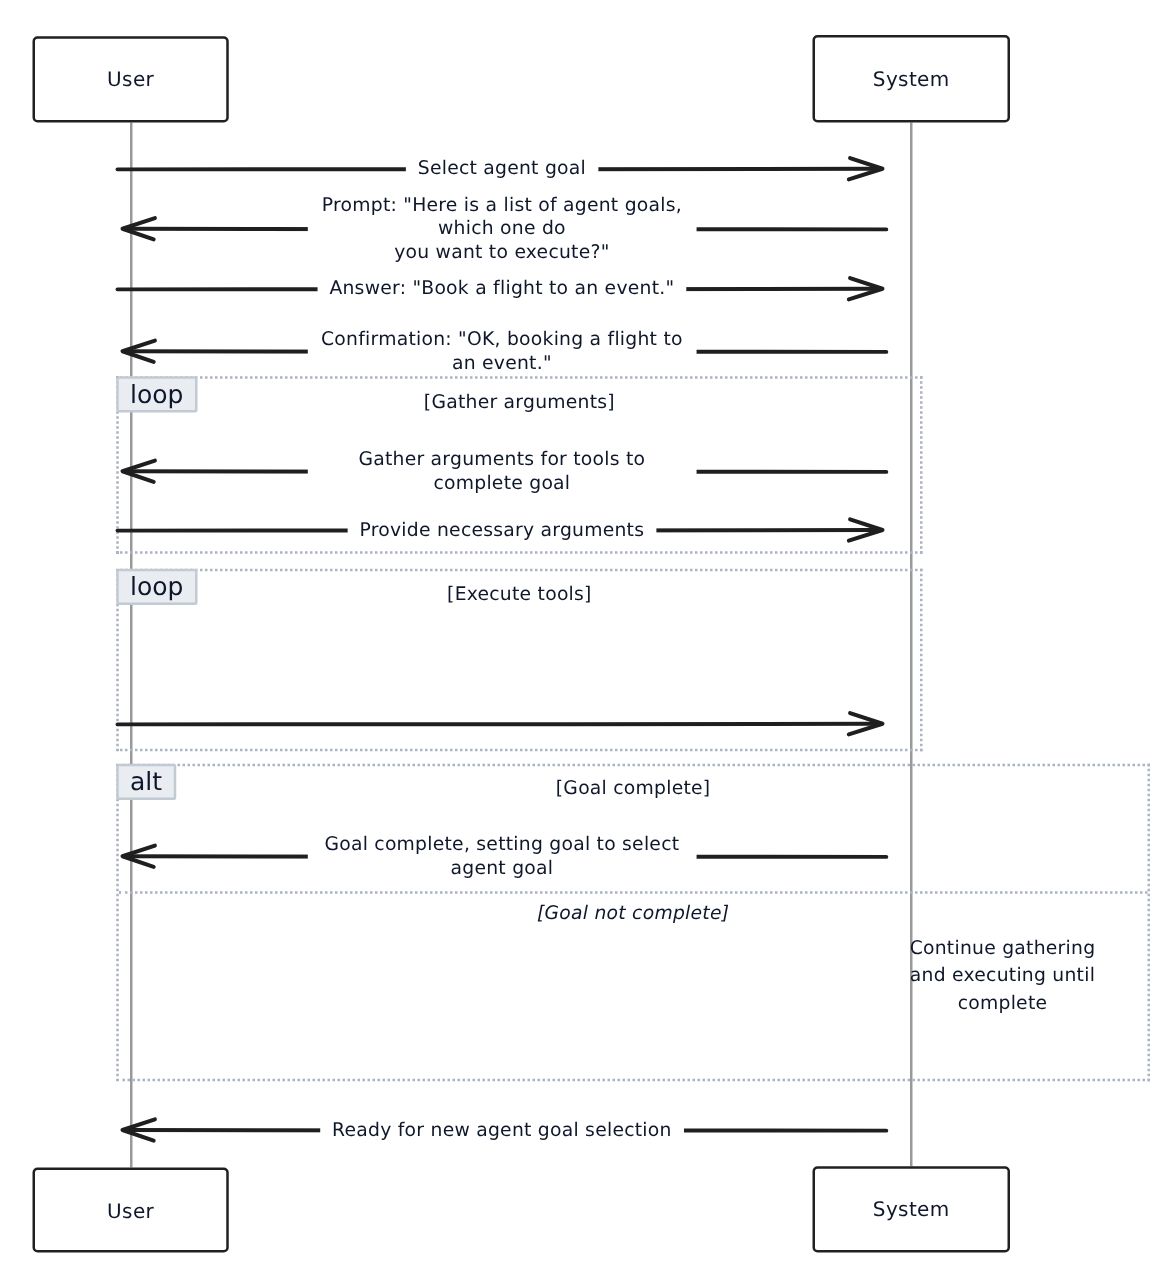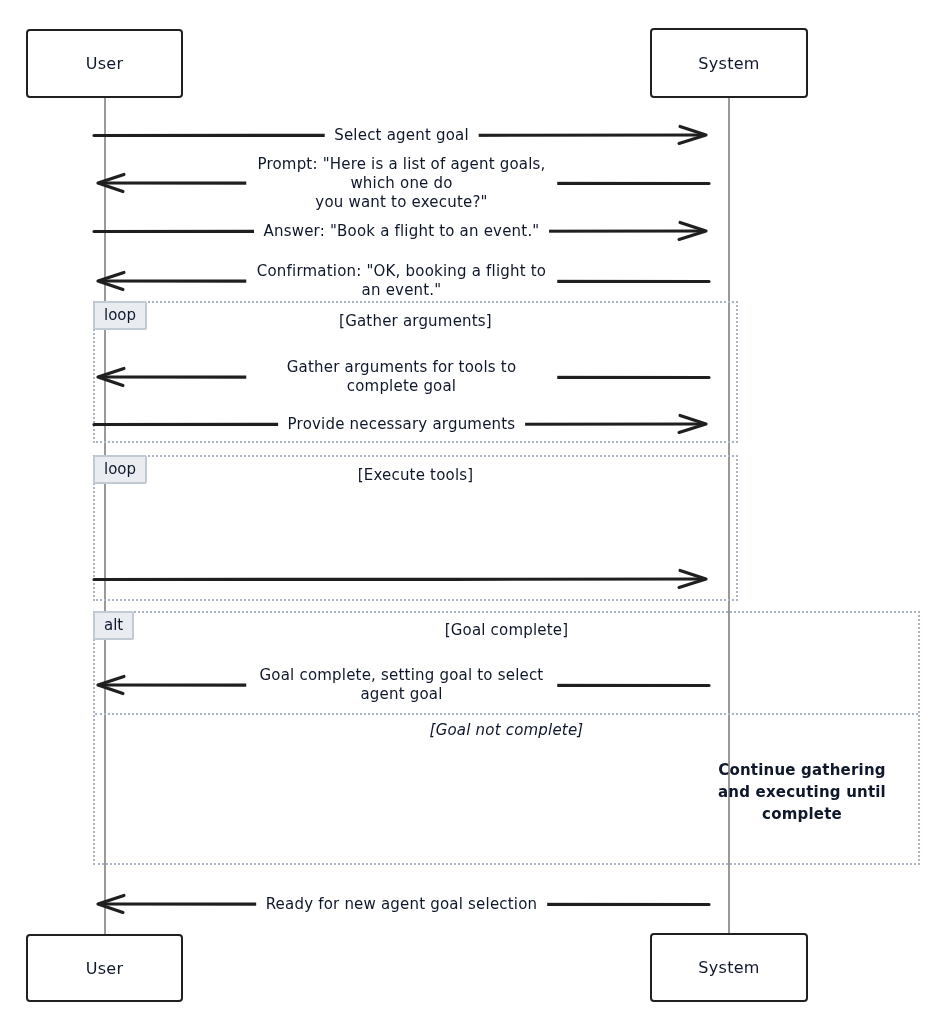--- a/index.html
+++ b/index.html
@@ -33,21 +33,21 @@
   
   .frame {
     position:absolute; box-sizing:border-box;
     border:2px dotted var(--frame-dash,#aab4c2);
   }
   .frame-label {
     position:absolute; top:-2px; left:-2px;
     background:var(--label-bg,#e9edf2);
     border:2px solid var(--label-border,#c2cad4);
     border-radius:2px; padding:3px 9px 4px 9px;
-    font-size:15px; line-height:18px;
+    font-size:20px; line-height:18px;
   }
   .frame-title {
     position:absolute; left:0; right:0; text-align:center;
     font-size:15px; letter-spacing:.2px;
   }
   .alt-divider {
     position:absolute; left:0; right:0; height:0;
     border-top:2px dotted var(--frame-dash,#aab4c2);
   }
   .note-text {
@@ -78,21 +78,21 @@
   <div class="frame" style="left:93px; top:455px; width:645px; height:146px;">
     <div class="frame-label">loop</div>
     <div class="frame-title" style="top:9px;">[Execute tools]</div>
   </div>
 
   <div class="frame" style="left:93px; top:611px; width:827px; height:254px;">
     <div class="frame-label">alt</div>
     <div class="frame-title" style="top:8px;">[Goal complete]</div>
     <div class="alt-divider" style="top:100px;"></div>
     <div class="frame-title" style="top:108px;font-style:italic;">[Goal not complete]</div>
-    <div class="note-text" style="left:622px; top:146px; width:170px;font-weight:bold;">Continue gathering
+    <div class="note-text" style="left:622px; top:134px; width:170px;">Continue gathering
 and executing until
 complete</div>
   </div>
 
   <div class="message" style="top:123px;">
     <svg viewBox="0 0 624 24">
       <path d="M4 12.5 C 160 11.5, 420 13, 612 12" fill="none" stroke="currentColor" stroke-width="3.2" stroke-linecap="round"></path>
       <path d="M591 3.5 L617 12 L590 20.5" fill="none" stroke="currentColor" stroke-width="3.2" stroke-linecap="round" stroke-linejoin="round"></path>
     </svg>
     <div class="msg-label">Select agent goal</div>

